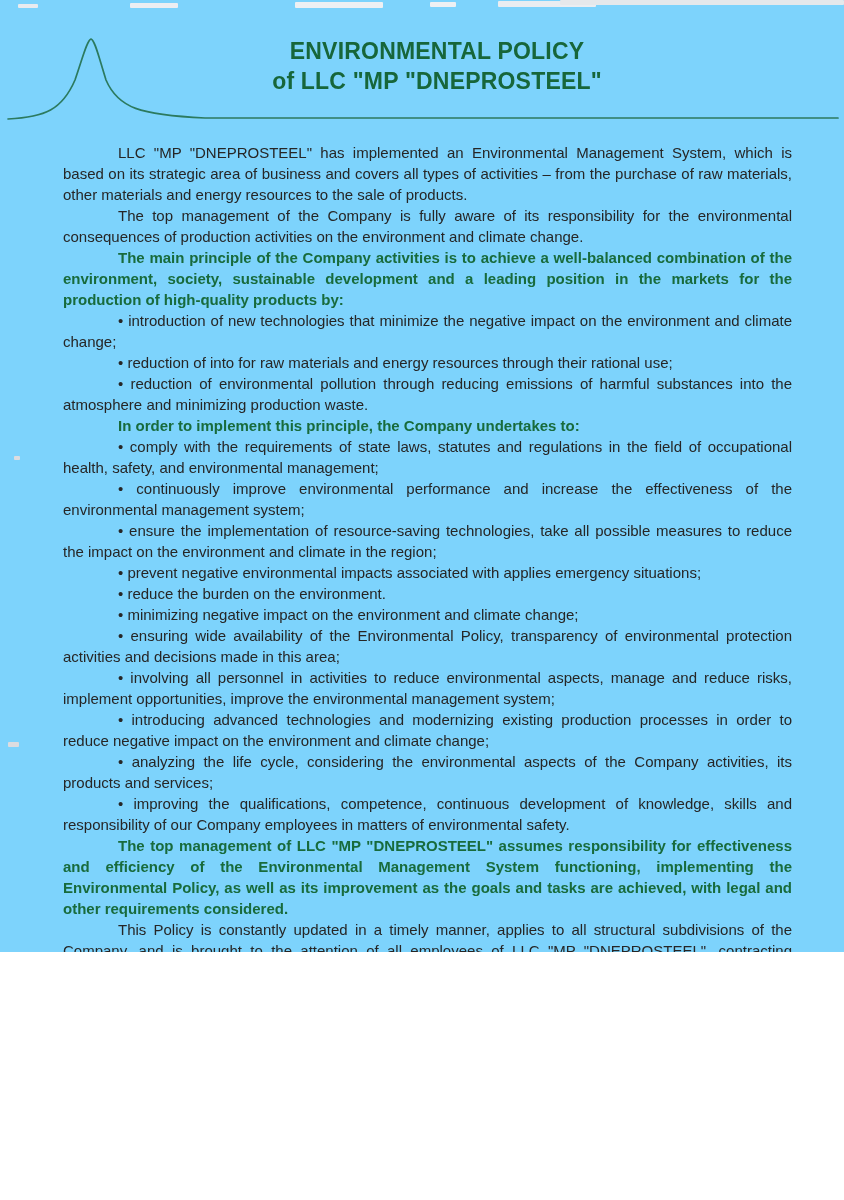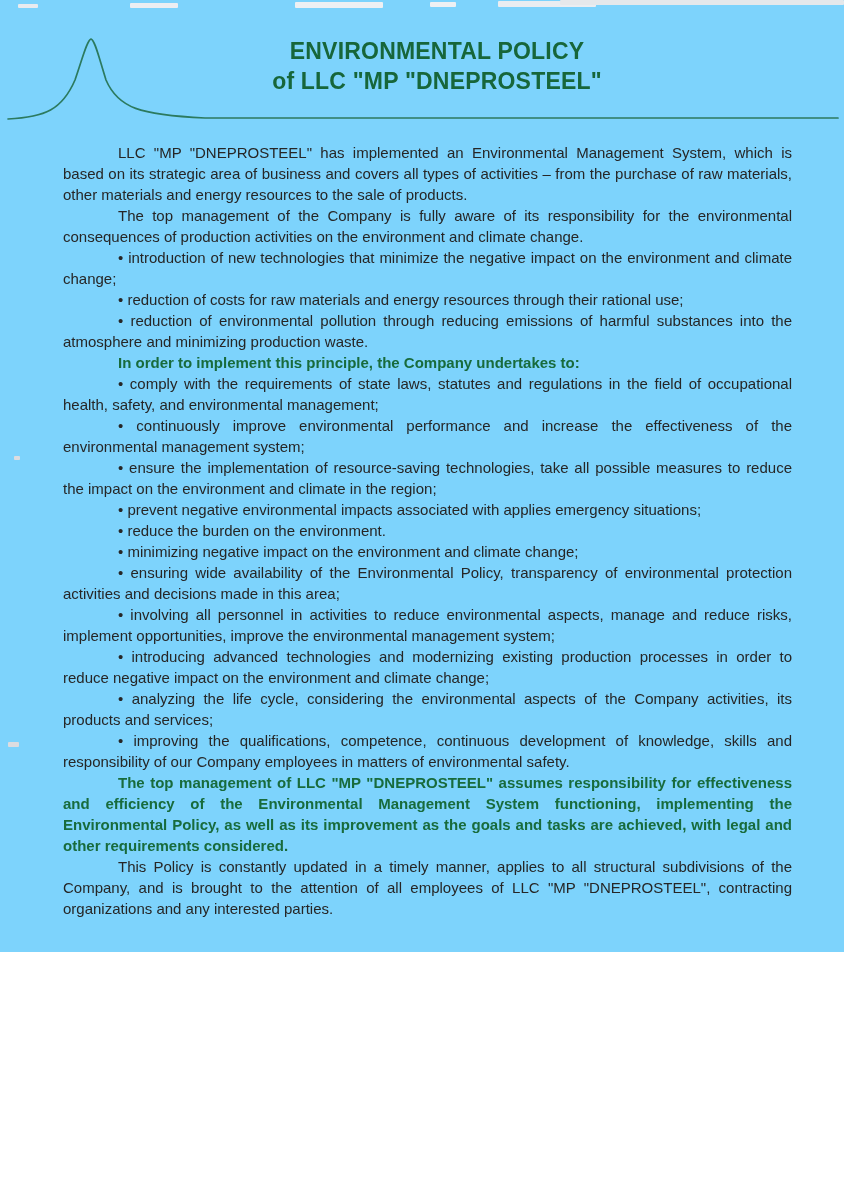--- a/index.html
+++ b/index.html
@@ -104,22 +104,23 @@
   </svg>
 
   <div class="title-block">
     <div>ENVIRONMENTAL POLICY</div>
     <div>of LLC "MP "DNEPROSTEEL"</div>
   </div>
 
   <div class="content" id="paragraphs">
       <p class="para body">LLC "MP "DNEPROSTEEL" has implemented an Environmental Management System, which is based on its strategic area of business and covers all types of activities – from the purchase of raw materials, other materials and energy resources to the sale of products.</p>
       <p class="para body">The top management of the Company is fully aware of its responsibility for the environmental consequences of production activities on the environment and climate change.</p>
+      <p class="para green">The main principle of the Company activities is to achieve a well-balanced combination of the environment, society, sustainable development and a leading position in the markets for the production of high-quality products by:</p>
       <p class="para body">• introduction of new technologies that minimize the negative impact on the environment and climate change;</p>
-      <p class="para body">• reduction of costs for raw materials and energy resources through their rational use;</p>
+      <p class="para body">• reduction of into for raw materials and energy resources through their rational use;</p>
       <p class="para body">• reduction of environmental pollution through reducing emissions of harmful substances into the atmosphere and minimizing production waste.</p>
       <p class="para green">In order to implement this principle, the Company undertakes to:</p>
       <p class="para body">• comply with the requirements of state laws, statutes and regulations in the field of occupational health, safety, and environmental management;</p>
       <p class="para body">• continuously improve environmental performance and increase the effectiveness of the environmental management system;</p>
       <p class="para body">• ensure the implementation of resource-saving technologies, take all possible measures to reduce the impact on the environment and climate in the region;</p>
       <p class="para body">• prevent negative environmental impacts associated with applies emergency situations;</p>
       <p class="para body">• reduce the burden on the environment.</p>
       <p class="para body">• minimizing negative impact on the environment and climate change;</p>
       <p class="para body">• ensuring wide availability of the Environmental Policy, transparency of environmental protection activities and decisions made in this area;</p>
       <p class="para body">• involving all personnel in activities to reduce environmental aspects, manage and reduce risks, implement opportunities, improve the environmental management system;</p>

